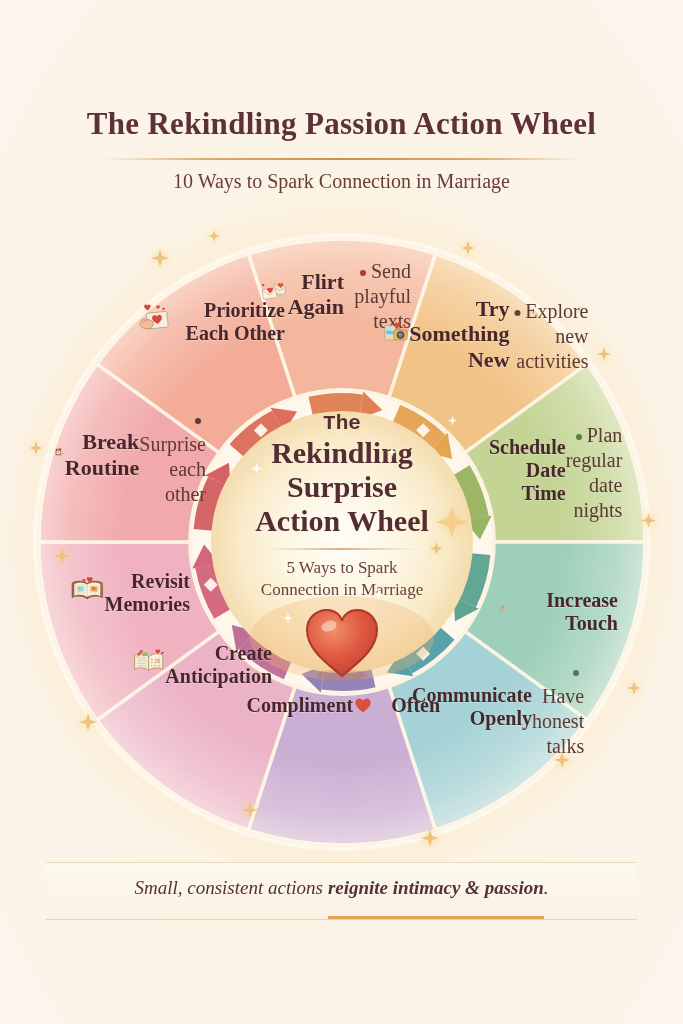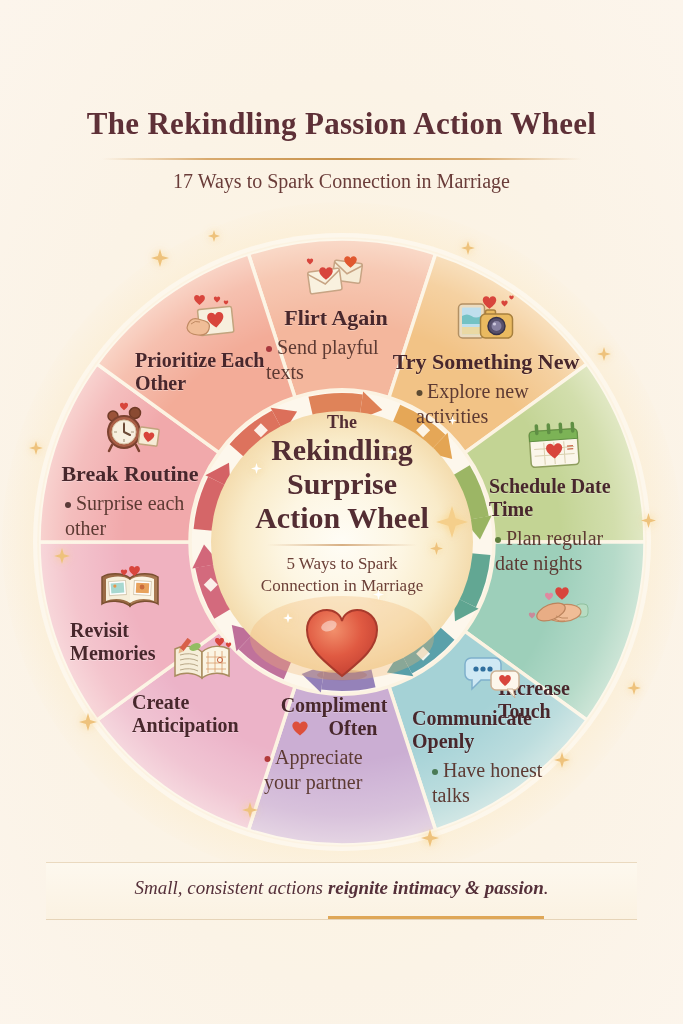--- a/index.html
+++ b/index.html
@@ -11,22 +11,22 @@
     font-size:31px;font-weight:700;color:#5e3037;letter-spacing:.3px;z-index:4;}
   .header-divider{position:absolute;top:158px;left:102px;width:480px;height:2px;z-index:4;
     background:linear-gradient(90deg,rgba(216,170,110,0) 0%,#d9aa6e 22%,#c8924c 50%,#d9aa6e 78%,rgba(216,170,110,0) 100%);}
   .header-sub{position:absolute;top:170px;left:0;right:0;text-align:center;
     font-size:20px;color:#6a3c39;z-index:4;}
   
   .wheel-glow{position:absolute;left:2px;top:202px;width:680px;height:680px;border-radius:50%;z-index:0;
     background:radial-gradient(circle, rgba(251,226,175,.9) 38%, rgba(251,230,185,.5) 57%, rgba(251,236,205,0) 72%);}
   #wheel-svg{position:absolute;left:30px;top:230px;z-index:1;}
   
-  .sb{position:absolute;z-index:2;display:flex;flex-direction:column;align-items:center;
-      transform:translateX(-50%);text-align:left;}
+  .sb{position:absolute;z-index:2;display:flex;align-items:center;
+      transform:translateX(-50%);text-align:right;}
   .seg-icon{margin-bottom:5px;}
   .seg-title{font-size:20px;font-weight:700;line-height:1.14;color:#48272c;
       text-shadow:0 1px 0 rgba(255,255,255,.28);}
   .seg-title.big{font-size:22px;}
   .seg-title-line2{display:flex;align-items:center;gap:19px;font-size:20px;font-weight:700;color:#48272c;line-height:1.14;}
   .bullet{margin-top:5px;font-size:20px;line-height:1.25;color:#5d3a33;max-width:140px;}
   .bullet .dot{display:inline-block;width:6px;height:6px;border-radius:50%;margin-right:5px;vertical-align:2px;background:#a9383d;}
   .sb0{left:336px;top:254px;width:150px;}
   .sb1{left:486px;top:294px;width:205px;}
   .sb2{left:554px;top:418px;width:130px;}
@@ -37,21 +37,21 @@
   .sb5{left:334px;top:694px;width:175px;}
   .sb6{left:202px;top:638px;width:140px;}
   .sb7{left:130px;top:566px;width:120px;}
   .sb8{left:130px;top:402px;width:152px;}
   .sb8 .bullet{max-width:130px;}
   .sb9{left:210px;top:294px;width:150px;}
   
   .center-block{position:absolute;left:342px;top:412px;width:250px;transform:translateX(-50%);
     text-align:center;z-index:2;}
   .center-title{font-size:30px;font-weight:700;line-height:1.14;color:#532d33;}
-  .center-title.first{font-size:18px;}
+  .center-title.first{font-size:21px;font-family:Liberation Mono, monospace;}
   .center-divider{width:150px;height:2px;margin:9px auto 7px;
     background:linear-gradient(90deg,rgba(216,176,132,0),#d8b084,rgba(216,176,132,0));}
   .center-sub{font-size:17px;line-height:1.3;color:#6c4038;}
   .center-heart{position:absolute;left:342px;top:604px;transform:translateX(-50%);z-index:2;}
   
   .footer-banner{position:absolute;left:46px;right:46px;top:862px;height:56px;z-index:4;
     border-top:1px solid #ead9bf;border-bottom:1px solid #e6d4b8;
     background:linear-gradient(#fdf8ee,#fbf2e2);}
   .footer-text{margin:0;padding-top:14px;text-align:center;font-style:italic;
     font-size:19px;color:#55303a;}
@@ -84,21 +84,21 @@
       <stop offset="90%" stop-color="rgba(255,252,244,0.25)"></stop>
       <stop offset="100%" stop-color="rgba(255,252,244,0.5)"></stop>
     </radialGradient>
   </defs>
 </svg>
 
 <div id="stage">
 
   <div class="header-title">The Rekindling Passion Action Wheel</div>
   <div class="header-divider"></div>
-  <div class="header-sub">17 Ways to Spark Connection in Marriage</div>
+  <div class="header-sub">10 Ways to Spark Connection in Marriage</div>
 
   <div class="wheel-glow"></div>
 
   <svg id="wheel-svg" viewBox="0 0 624 624" width="624" height="624">
     <circle cx="312" cy="312" r="309" fill="#fdf7ec"></circle>
     <g id="segments-layer">
         <path d="M 218.37 23.83 A 303 303 0 0 1 405.63 23.83 L 358.97 167.44 A 152 152 0 0 0 265.03 167.44 Z" fill="#f4b79d" stroke="#fcf3e2" stroke-width="3.5" stroke-linejoin="round"></path>
         <path d="M 405.63 23.83 A 303 303 0 0 1 557.13 133.90 L 434.97 222.66 A 152 152 0 0 0 358.97 167.44 Z" fill="#f2c386" stroke="#fcf3e2" stroke-width="3.5" stroke-linejoin="round"></path>
         <path d="M 557.13 133.90 A 303 303 0 0 1 615.00 312.00 L 464.00 312.00 A 152 152 0 0 0 434.97 222.66 Z" fill="#c3d494" stroke="#fcf3e2" stroke-width="3.5" stroke-linejoin="round"></path>
         <path d="M 615.00 312.00 A 303 303 0 0 1 557.13 490.10 L 434.97 401.34 A 152 152 0 0 0 464.00 312.00 Z" fill="#9dcfba" stroke="#fcf3e2" stroke-width="3.5" stroke-linejoin="round"></path>
@@ -223,21 +223,20 @@
   </div>
 
   <div class="sb sb5">
     <div class="seg-title">Compliment</div>
     <div class="seg-title-line2">
       <svg class="mini-heart" width="19" height="17" viewBox="0 0 32 30">
         <use href="#heart-shape" width="32" height="30" fill="#dd4f3a"></use>
       </svg>
       <span>Often</span>
     </div>
-    <div class="bullet"><span class="dot" style="background: rgb(178, 58, 58);"></span><span>Appreciate your partner</span></div>
   </div>
 
   <div class="sb sb6">
     <svg class="seg-icon" width="64" height="48" viewBox="0 0 64 48">
       <path d="M32 14 C24 7 12 7 5 11 L5 38 C12 34 24 34 32 40 Z" fill="#f6eed9" stroke="#a98c5f" stroke-width="1.5"></path>
       <path d="M32 14 C40 7 52 7 59 11 L59 38 C52 34 40 34 32 40 Z" fill="#fbf4e3" stroke="#a98c5f" stroke-width="1.5"></path>
       <path d="M10 17 q10 -3 18 1 M10 22 q10 -3 18 1 M10 27 q10 -3 18 1 M10 32 q10 -3 18 1" stroke="#b9a888" fill="none" stroke-width="1"></path>
       <path d="M38 14 v21 M45 13 v21 M52 13 v22 M36 19 h20 M36 25 h20 M36 31 h20" stroke="#d89a66" opacity="0.75" fill="none" stroke-width="1"></path>
       <circle cx="50" cy="22" r="2.6" fill="none" stroke="#c96a4a" stroke-width="1"></circle>
       <ellipse cx="25" cy="9" rx="6" ry="3.5" fill="#93bd62" transform="rotate(-20 25 9)"></ellipse>

